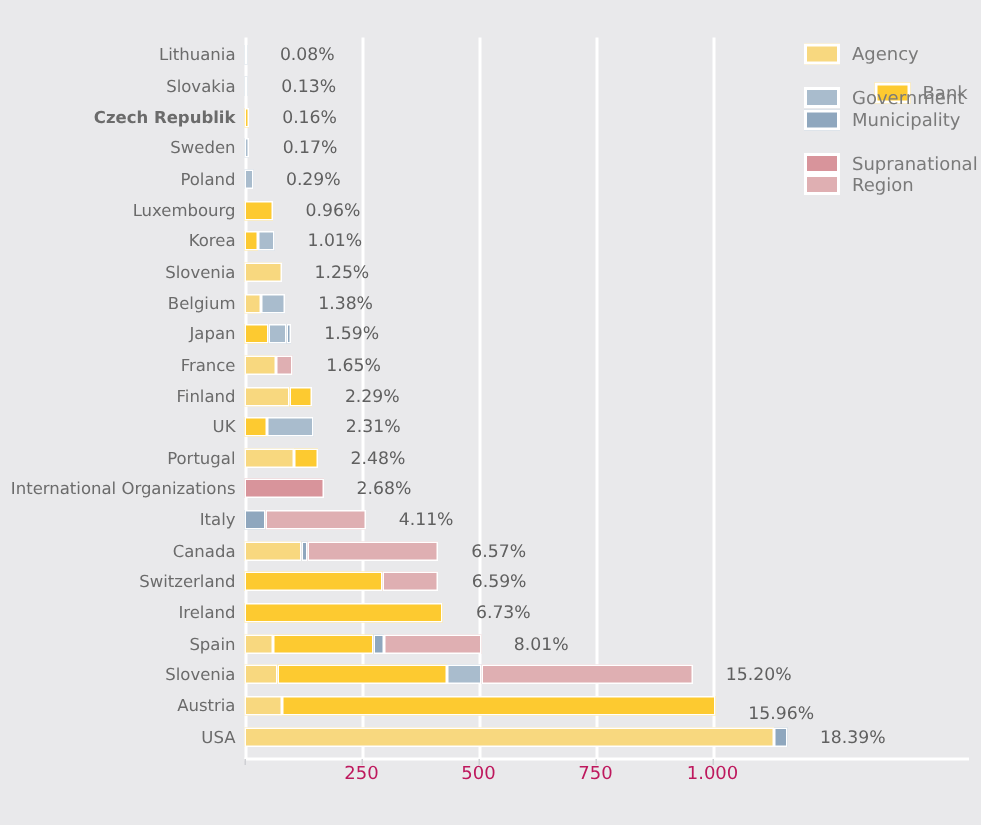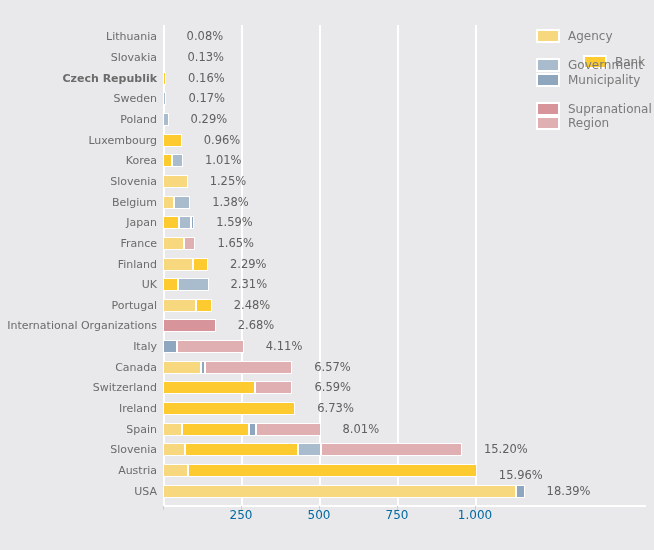--- a/index.html
+++ b/index.html
@@ -32,21 +32,21 @@
   }
   .seg{
     flex:none;height:13px;box-sizing:border-box;
     border:1px solid #ffffff;
   }
   .pct{
     position:absolute;font-size:11.5px;line-height:13px;color:#606060;white-space:nowrap;
   }
   .tick-label{
     position:absolute;top:508px;transform:translateX(-50%);
-    font-size:12px;color:#0369a1;
+    font-size:12px;color:#be185d;
   }
   .xlabel{
     position:absolute;left:163px;width:362px;top:524px;text-align:center;
     font-size:12.5px;color:#6b6b6b;
   }
   .legend{position:absolute;left:536px;top:29px;width:118px;}
   .legend-item{position:absolute;left:0;height:14px;display:flex;align-items:center;cursor:pointer;}
   .swatch{
     width:20px;height:10px;border:2px solid #ffffff;flex:none;
   }

